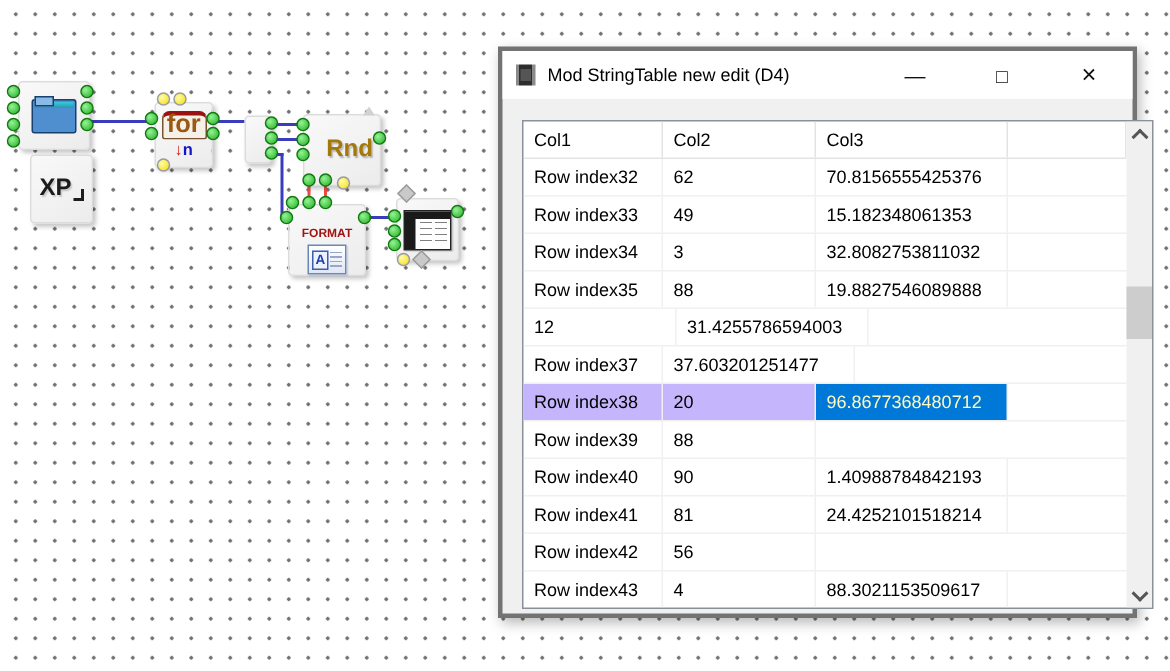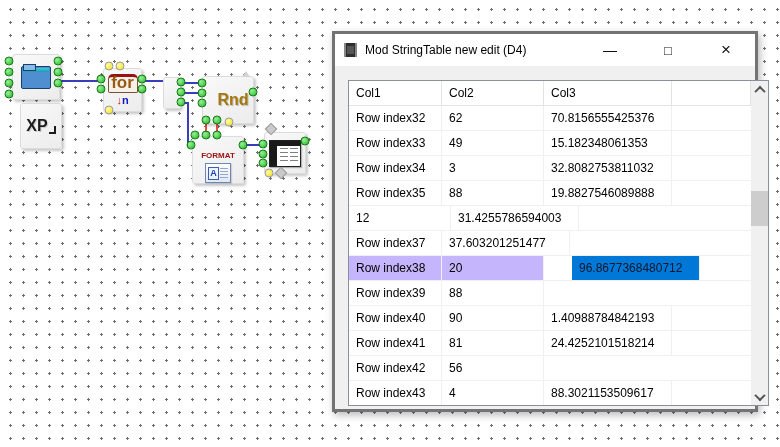--- a/index.html
+++ b/index.html
@@ -90,21 +90,21 @@
   #lv{position:absolute;left:13px;top:46px;width:421px;height:326px;background:#fff;
     border:1px solid #8a9099;box-sizing:border-box;overflow:hidden;}
   #lv-grid{position:absolute;left:0;top:0;right:17px;bottom:0;overflow:hidden;}
   .tr{display:flex;height:25px;box-sizing:border-box;border-bottom:1px solid #f0f0f0;}
   .tr.head{border-bottom:1px solid #e3e3e3;}
   .td{box-sizing:border-box;padding:0 0 0 7px;font-size:12px;line-height:24px;color:#000;
     white-space:nowrap;overflow:hidden;border-right:1px solid #f0f0f0;}
   .tr.head .td{border-right:1px solid #e3e3e3;}
   .c0{width:93px;} .c1{width:102px;} .c2{width:128px;} .cfill{flex:1;border-right:none;}
   .sel-row{background:#c4b5fd;}
-  .sel-cell{background:#0078d7;color:#0f172a;margin-left:28px;}
+  .sel-cell{background:#0078d7;color:#fef9c3;}
   
   #sb{position:absolute;top:0;right:0;width:17px;bottom:0;background:#f0f0f0;}
   .sb-btn{position:absolute;left:0;right:0;height:17px;display:flex;align-items:center;
     justify-content:center;}
   .sb-btn.up{top:0;} .sb-btn.down{bottom:0;}
   .chev{width:6px;height:6px;border-left:2px solid #555;border-top:2px solid #555;}
   .chev.up{transform:rotate(45deg) translate(1px,1px);}
   .chev.down{transform:rotate(225deg) translate(1px,1px);}
   #sb-thumb{position:absolute;left:0;right:0;top:110px;height:35px;background:#cdcdcd;}
 </style>

